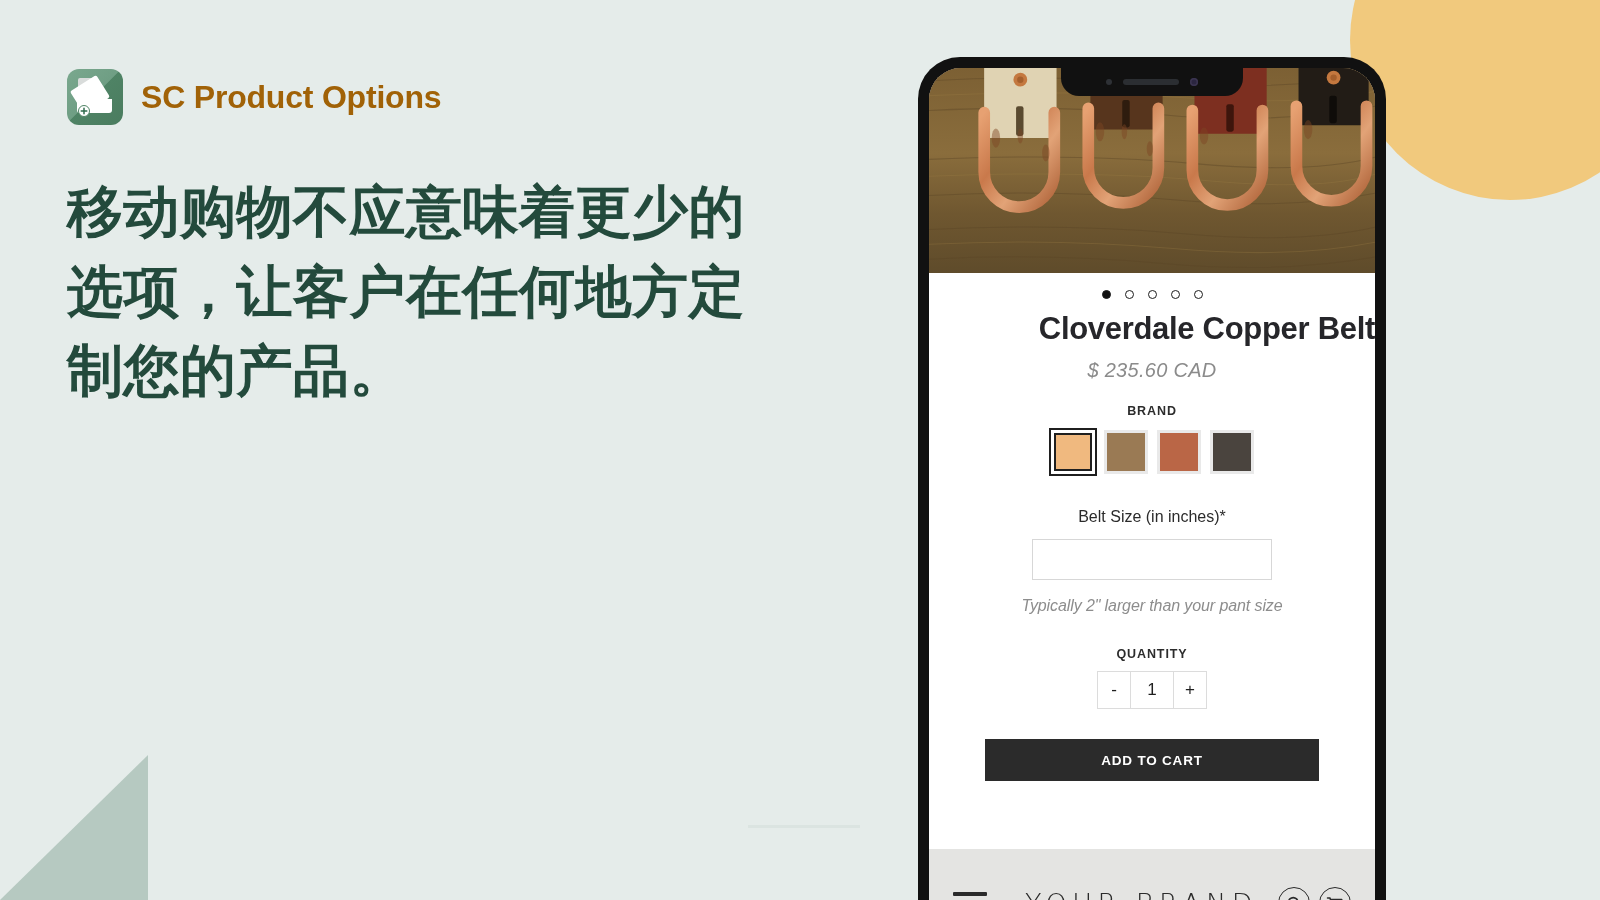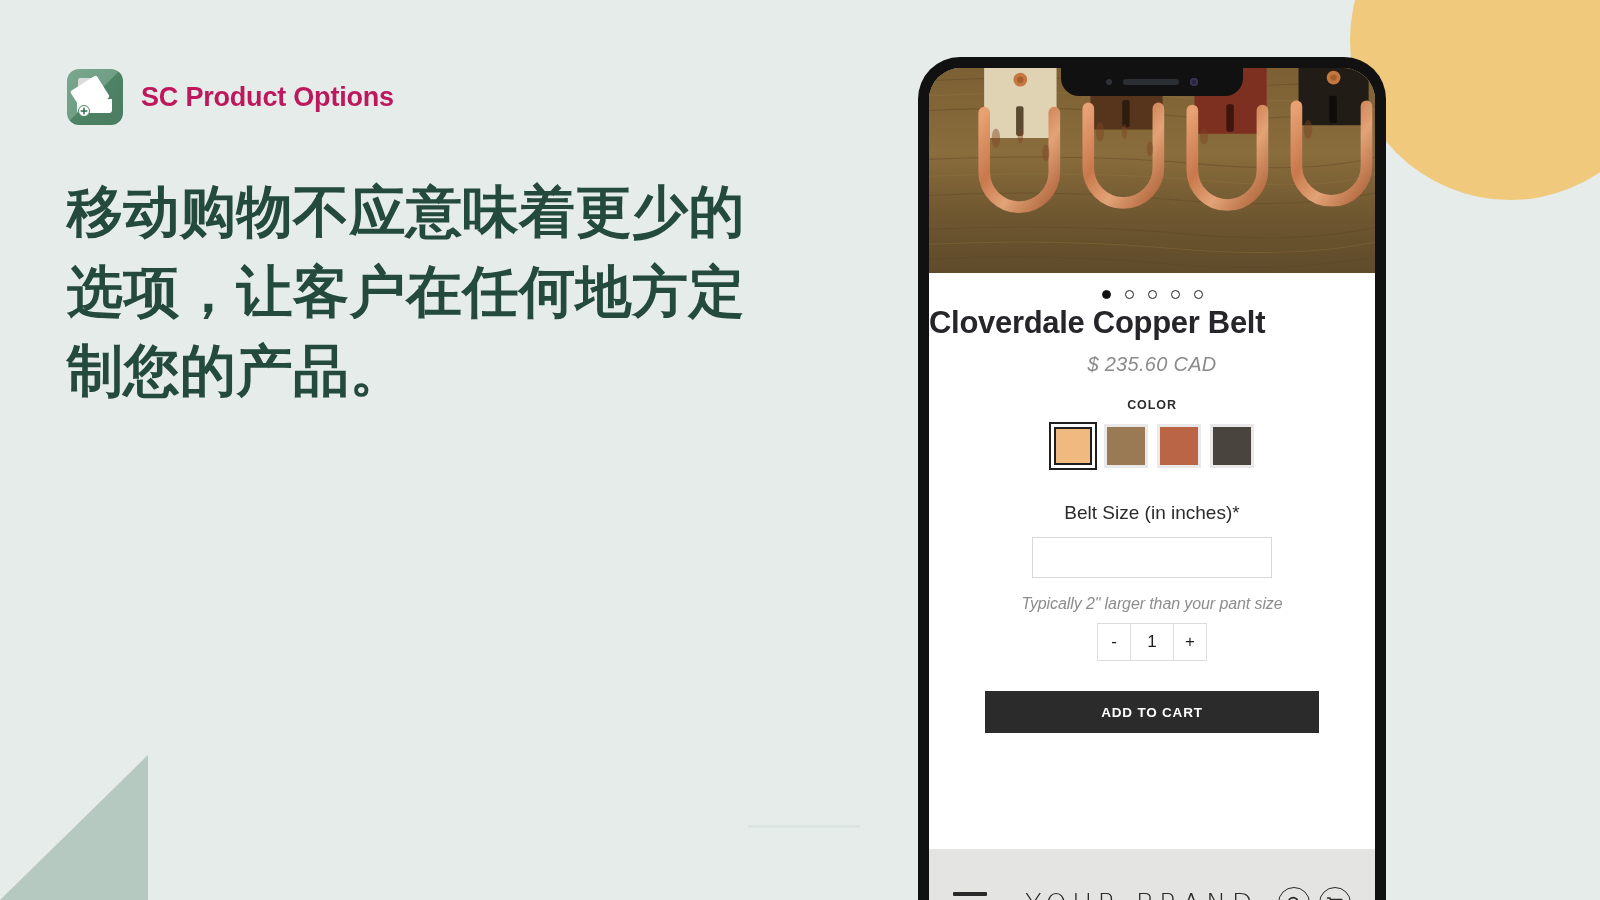--- a/index.html
+++ b/index.html
@@ -85,23 +85,23 @@
     position: absolute;
     left: 11px; bottom: 8px;
     width: 12px; height: 12px;
     border-radius: 50%;
     background: #ffffff;
     border: 1.6px solid #4f8365;
     display: flex; align-items: center; justify-content: center;
   }
   .app-logo .plus-badge svg { display: block; }
   .app-title {
-    font-size: 27px;
-    font-weight: 700;
-    color: #be185d;
+    font-size: 32px;
+    font-weight: 700;
+    color: #a16207;
     letter-spacing: -0.2px;
   }
   .headline {
     margin-top: 46px;
     font-size: 56px;
     line-height: 1.42;
     font-weight: 700;
     color: #234a3c;
     letter-spacing: 0.5px;
     max-width: 720px;
@@ -160,25 +160,26 @@
   }
   .dot {
     width: 9px; height: 9px;
     border-radius: 50%;
     border: 1.4px solid #1d1d1d;
     background: transparent;
   }
   .dot.active { background: #111111; }
 
   .prod-title {
-    text-align: left;
+    text-align: right;
     font-size: 31px;
     font-weight: 700;
     color: #26262a;
     letter-spacing: -0.3px;
+    margin-top: 6px;
   }
   .prod-price {
     text-align: center;
     font-size: 20px;
     font-style: italic;
     color: #8b8b8b;
     margin-top: 12px;
     letter-spacing: 0.3px;
   }
 
@@ -205,21 +206,21 @@
   }
   .swatch.selected {
     border: 3px solid #ffffff;
     outline: 2px solid #1f1f1f;
     outline-offset: -5px;
     box-shadow: 0 0 0 2px #1f1f1f;
   }
 
   .field-label {
     text-align: center;
-    font-size: 19px;
+    font-size: 16px;
     color: #2b2b2b;
     margin-top: 34px;
     font-weight: 400;
   }
   .text-input {
     display: block;
     margin: 13px auto 0 auto;
     width: 240px; height: 41px;
     border: 1px solid #d7d7d7;
     background: #ffffff;
@@ -430,32 +431,33 @@
         <span class="dot active"></span>
         <span class="dot"></span>
         <span class="dot"></span>
         <span class="dot"></span>
         <span class="dot"></span>
       </div>
 
       <div class="prod-title">Cloverdale Copper Belt</div>
       <div class="prod-price">$ 235.60 CAD</div>
 
-      <div class="opt-label">COLOR</div>
+      <div class="opt-label">BRAND</div>
       <div class="swatches">
         <span class="swatch selected" style="background:#f0b97f"></span>
         <span class="swatch" style="background:#9a7a54"></span>
         <span class="swatch" style="background:#ba6646"></span>
         <span class="swatch" style="background:#4a443e"></span>
       </div>
 
       <div class="field-label">Belt Size (in inches)*</div>
       <input class="text-input" type="text" value="" style="">
       <div class="field-help">Typically 2" larger than your pant size</div>
 
+      <div class="qty-label">QUANTITY</div>
       <div class="qty-box">
         <span class="qty-btn">-</span>
         <span class="qty-val">1</span>
         <span class="qty-btn">+</span>
       </div>
 
       <button class="atc-btn">ADD TO CART</button>
 
       <div class="store-bar">
         <div class="hamburger">

